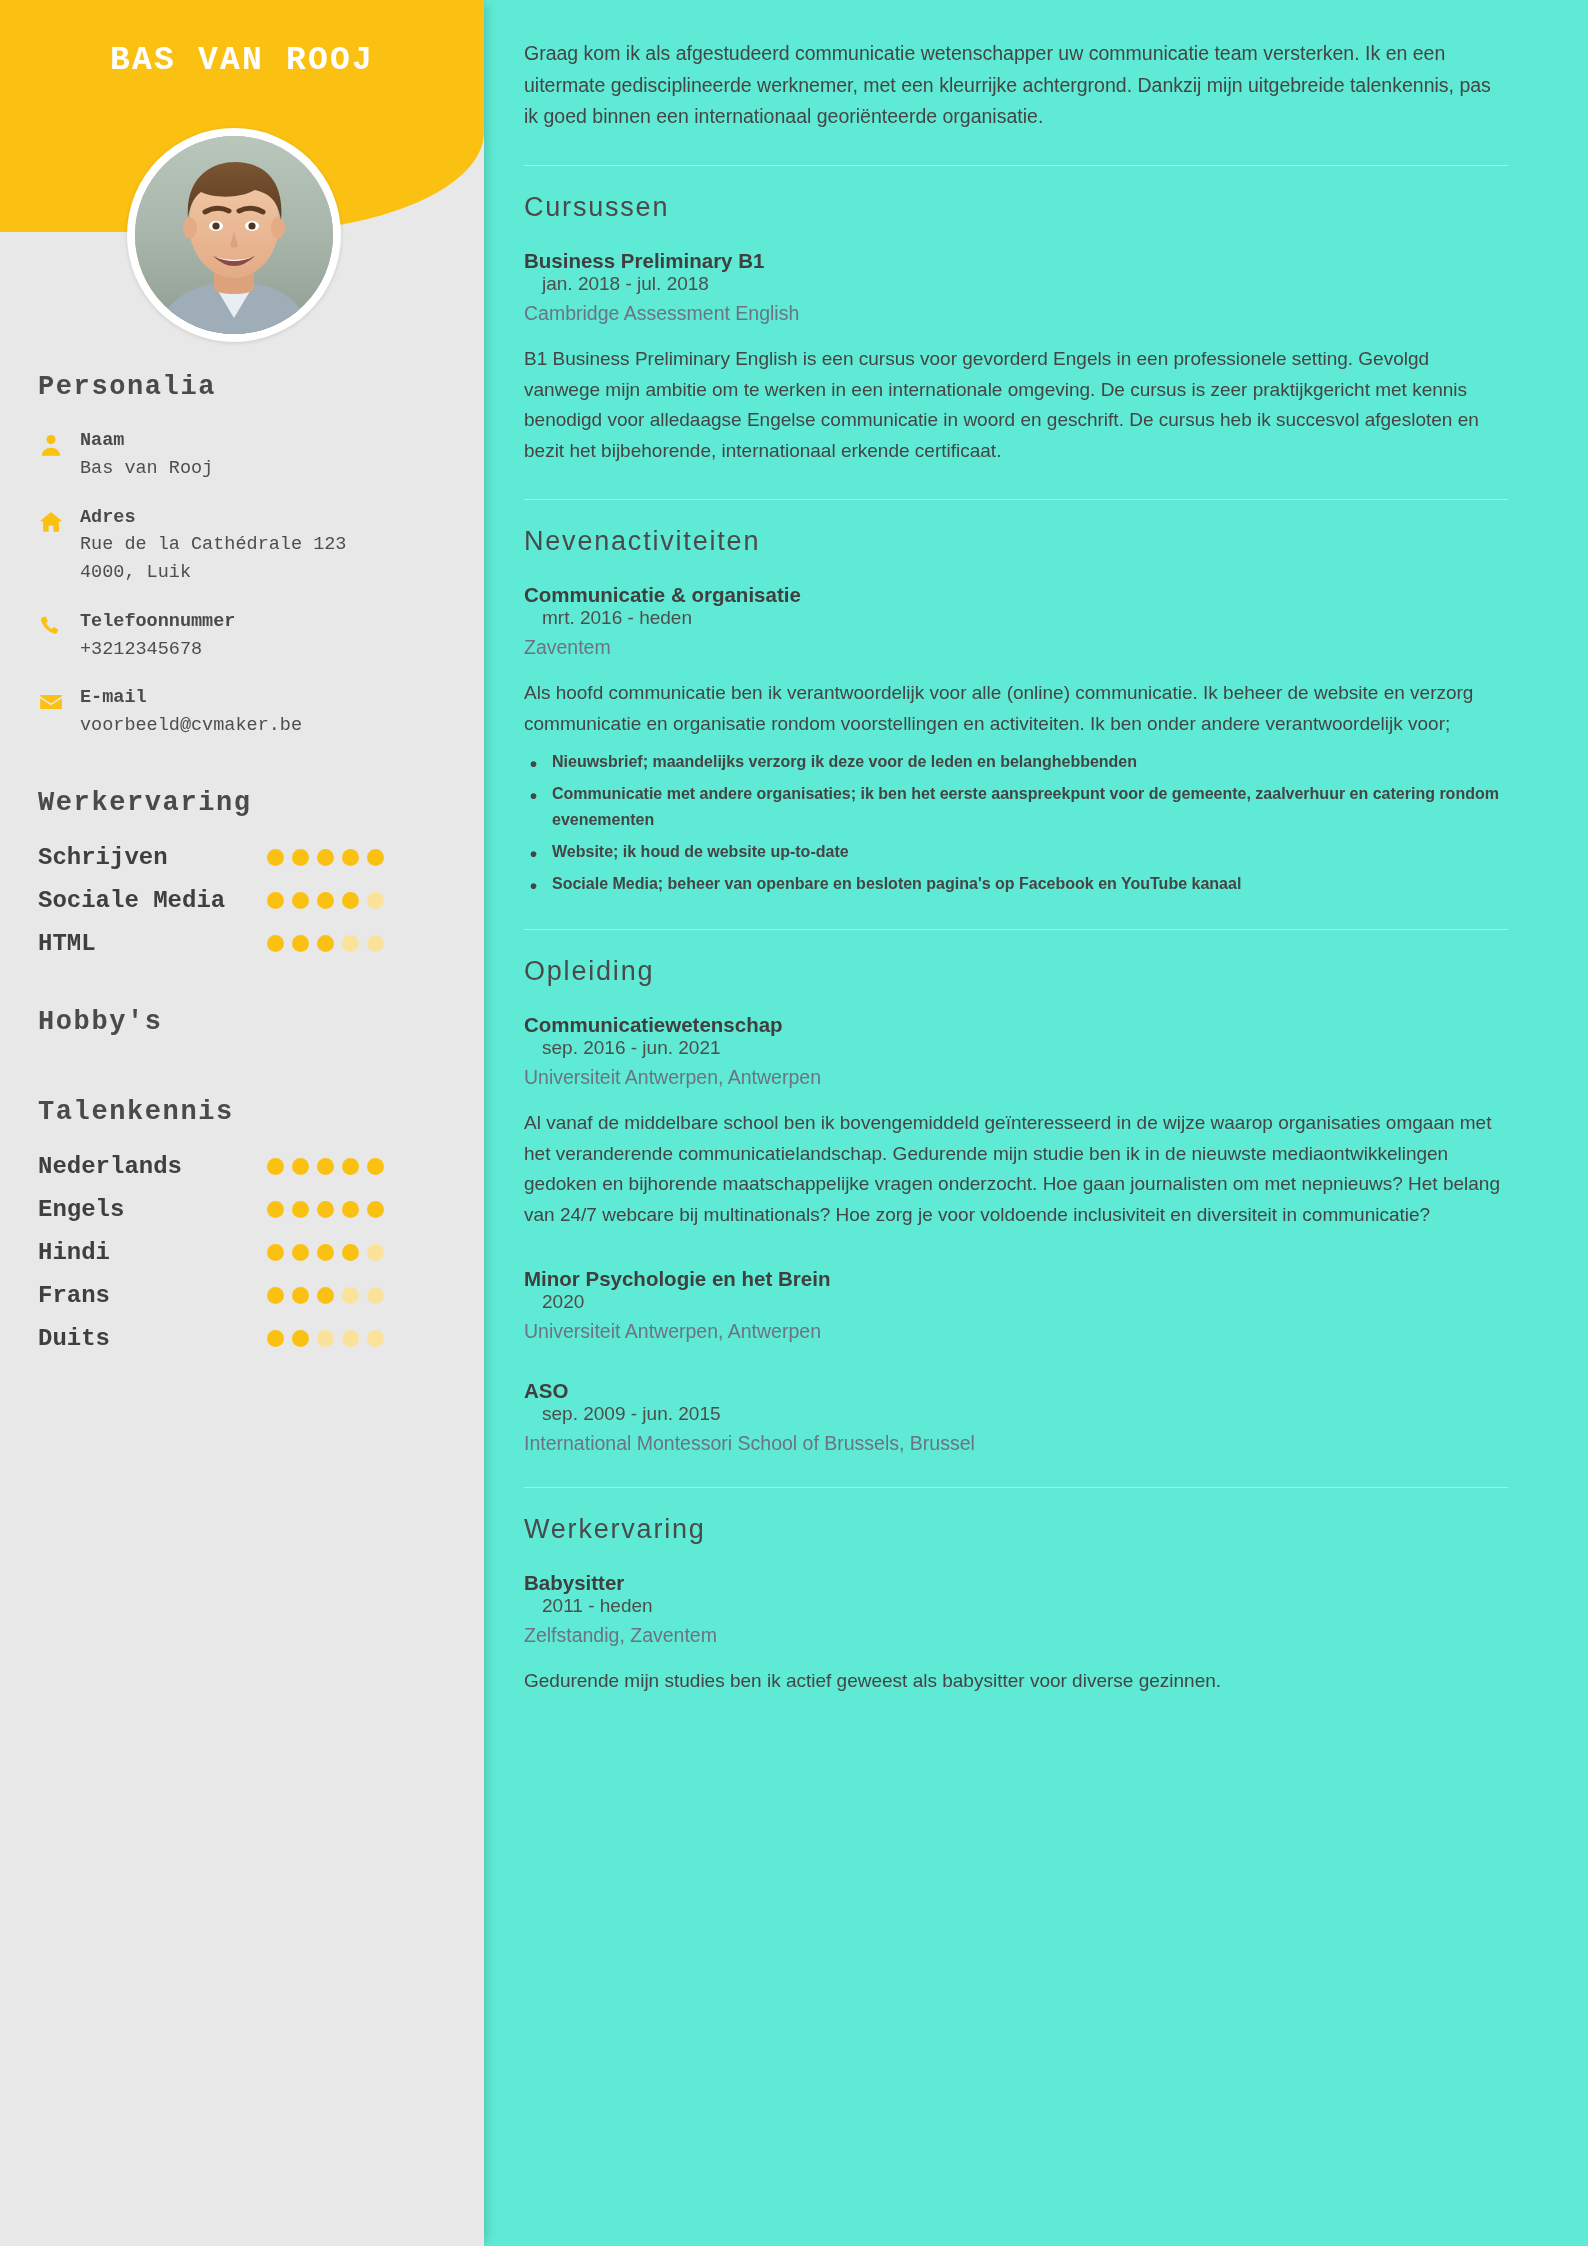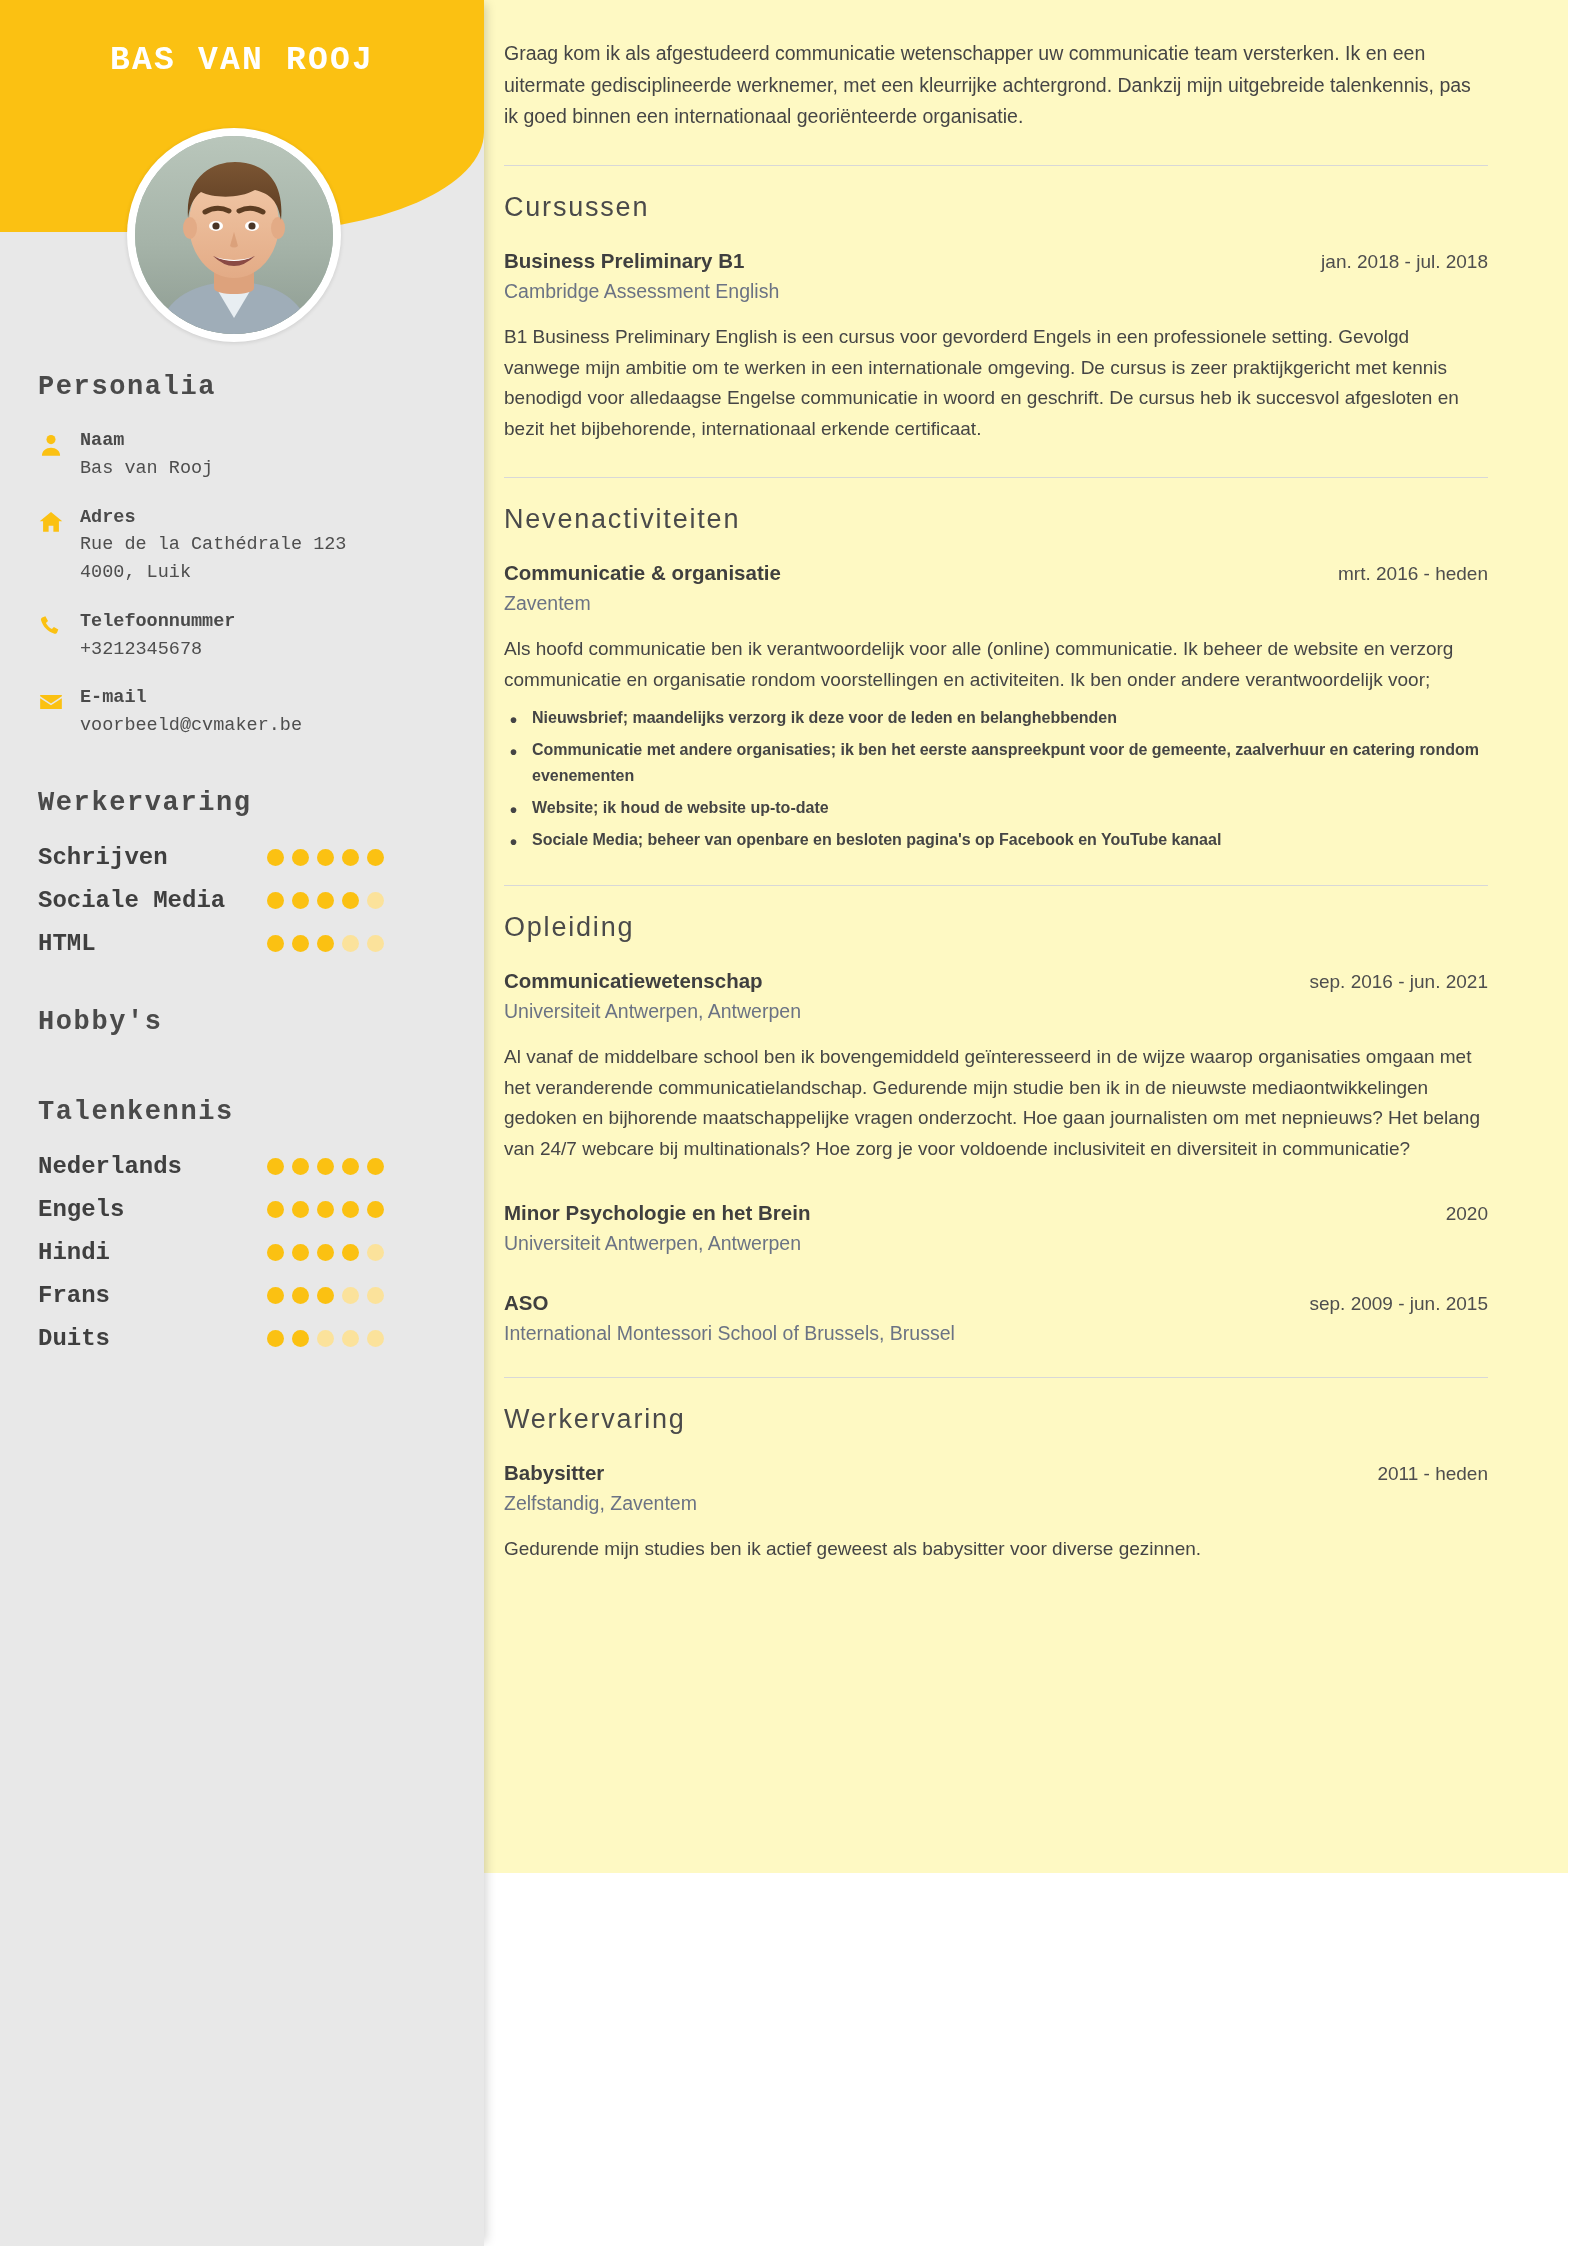--- a/index.html
+++ b/index.html
@@ -77,34 +77,34 @@
   
   .hobby-row { display: flex; align-items: center; margin: 0 0 22px 45px; }
   .hobby-sq { width: 15px; height: 15px; background: #fbc112; flex: 0 0 15px; }
   .hobby-label { font-size: 19px; color: #4e4e4e; margin-left: 20px; }
 
   .gap-lg { height: 34px; }
   .gap-md { height: 26px; }
 
   
   .main {
-    position: absolute; left: 464px; top: 0;
-    width: 1104px; height: 1873px;
-    background: #fef9c3;
+    position: absolute; left: 484px; top: 0;
+    width: 1104px; height: 2246px;
+    background: #5eead4;
     padding: 38px 80px 0 40px;
     z-index: 1;
   }
   .intro { font-size: 19.5px; color: #454545; line-height: 1.62; }
   .rule { height: 1px; background: #d8d8d8; margin: 32px 0 26px 0; }
   .sec-h {
     font-size: 27px; color: #4a4a4a; font-weight: normal;
     letter-spacing: 1.8px; margin-bottom: 26px;
   }
   .entry { margin-bottom: 6px; }
-  .entry-head { display: flex; justify-content: space-between; align-items: baseline; }
+  .entry-head { display: flex; justify-content: space-between; align-items: baseline; flex-direction: column; }
   .entry-title { font-size: 20.5px; font-weight: bold; color: #3f3f3f; }
   .entry-date { font-size: 19px; color: #4e4e4e; white-space: nowrap; padding-left: 18px; }
   .entry-sub { font-size: 19.5px; color: #6b7384; margin-top: 7px; }
   .entry-desc { font-size: 19px; color: #454545; line-height: 1.62; margin-top: 19px; }
   .bullets { margin: 10px 0 0 0; padding: 0; list-style: none; }
   .bullets li {
     position: relative; font-size: 16px; color: #454545;
     line-height: 1.62; padding-left: 28px; margin-bottom: 6px; font-weight: bold;
   }
   .bullets li:before {

